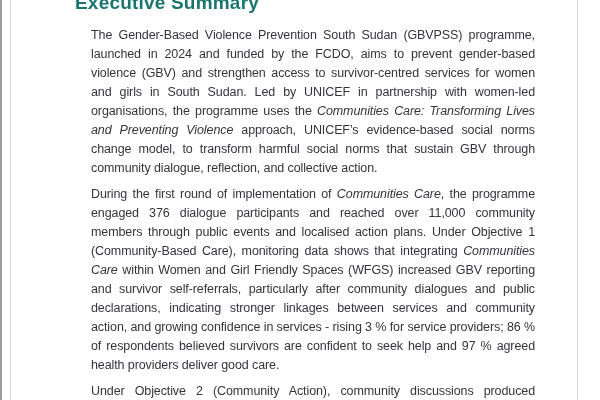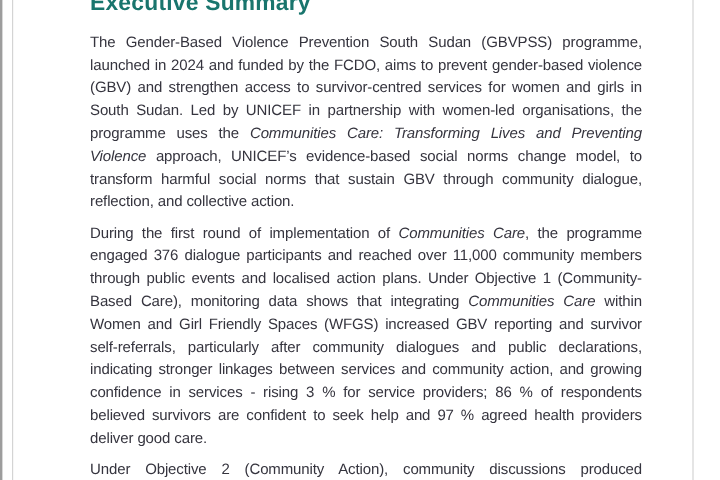--- a/index.html
+++ b/index.html
@@ -38,21 +38,21 @@
     width: 460px;
   }
   .doc-title {
     margin: 0 0 11px 0;
     font-size: 19px;
     line-height: 24px;
     font-weight: bold;
     letter-spacing: 0.2px;
   }
   .doc-paragraph {
-    margin: 0 0 7px 0;
+    margin: 0 0 7px 16px;
     font-size: 12.5px;
     line-height: 19px;
     color: #35343e;
     text-align: justify;
     letter-spacing: -0.1px;
   }
   .doc-paragraph .seg-italic {
     font-style: italic;
   }
 </style>

